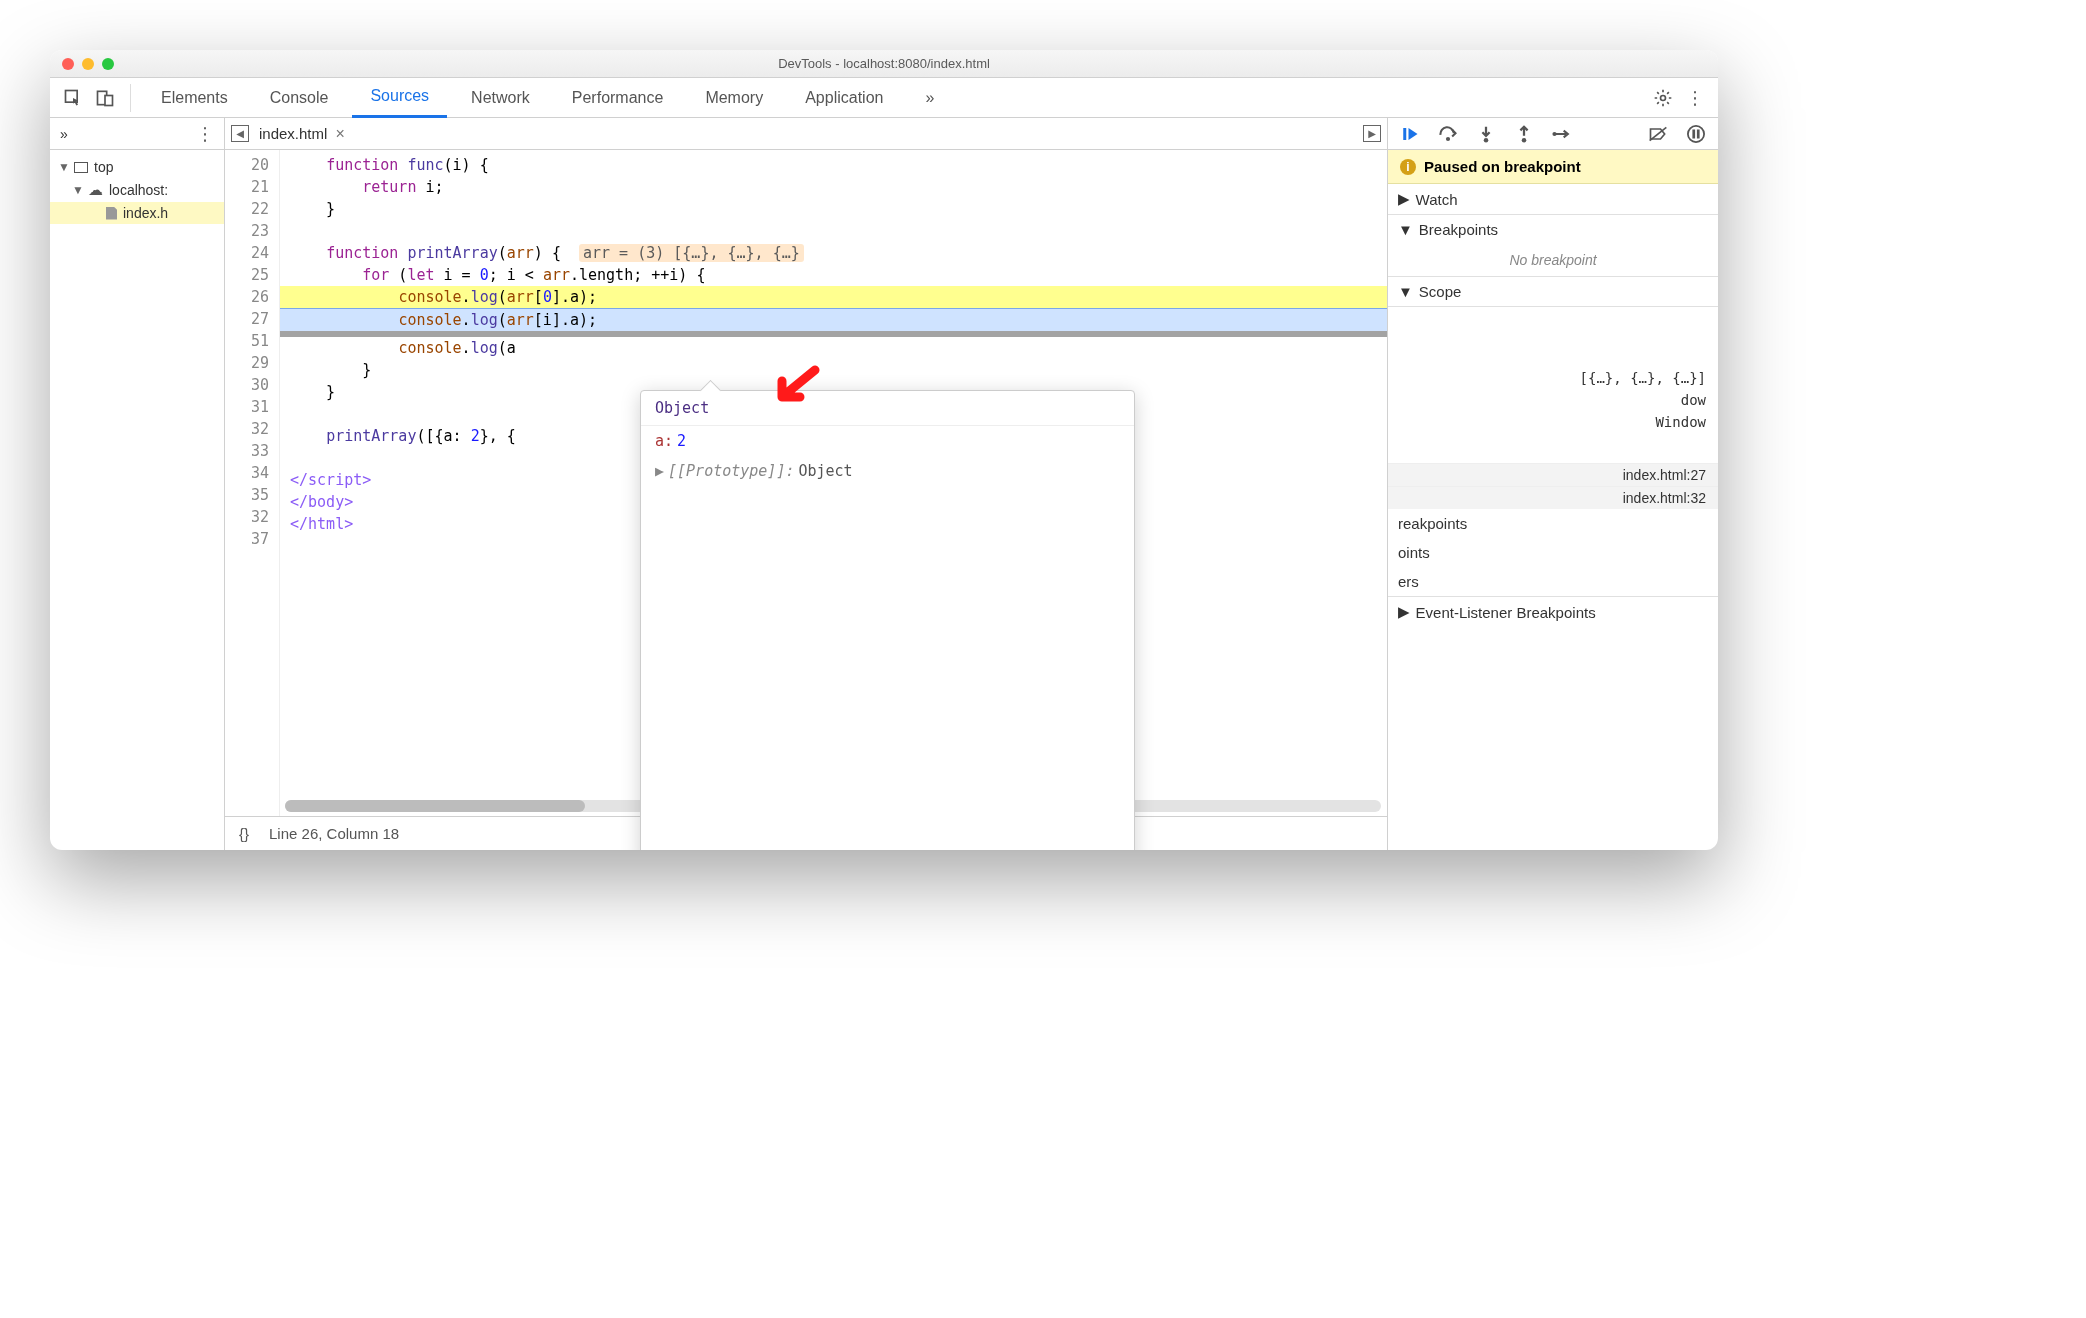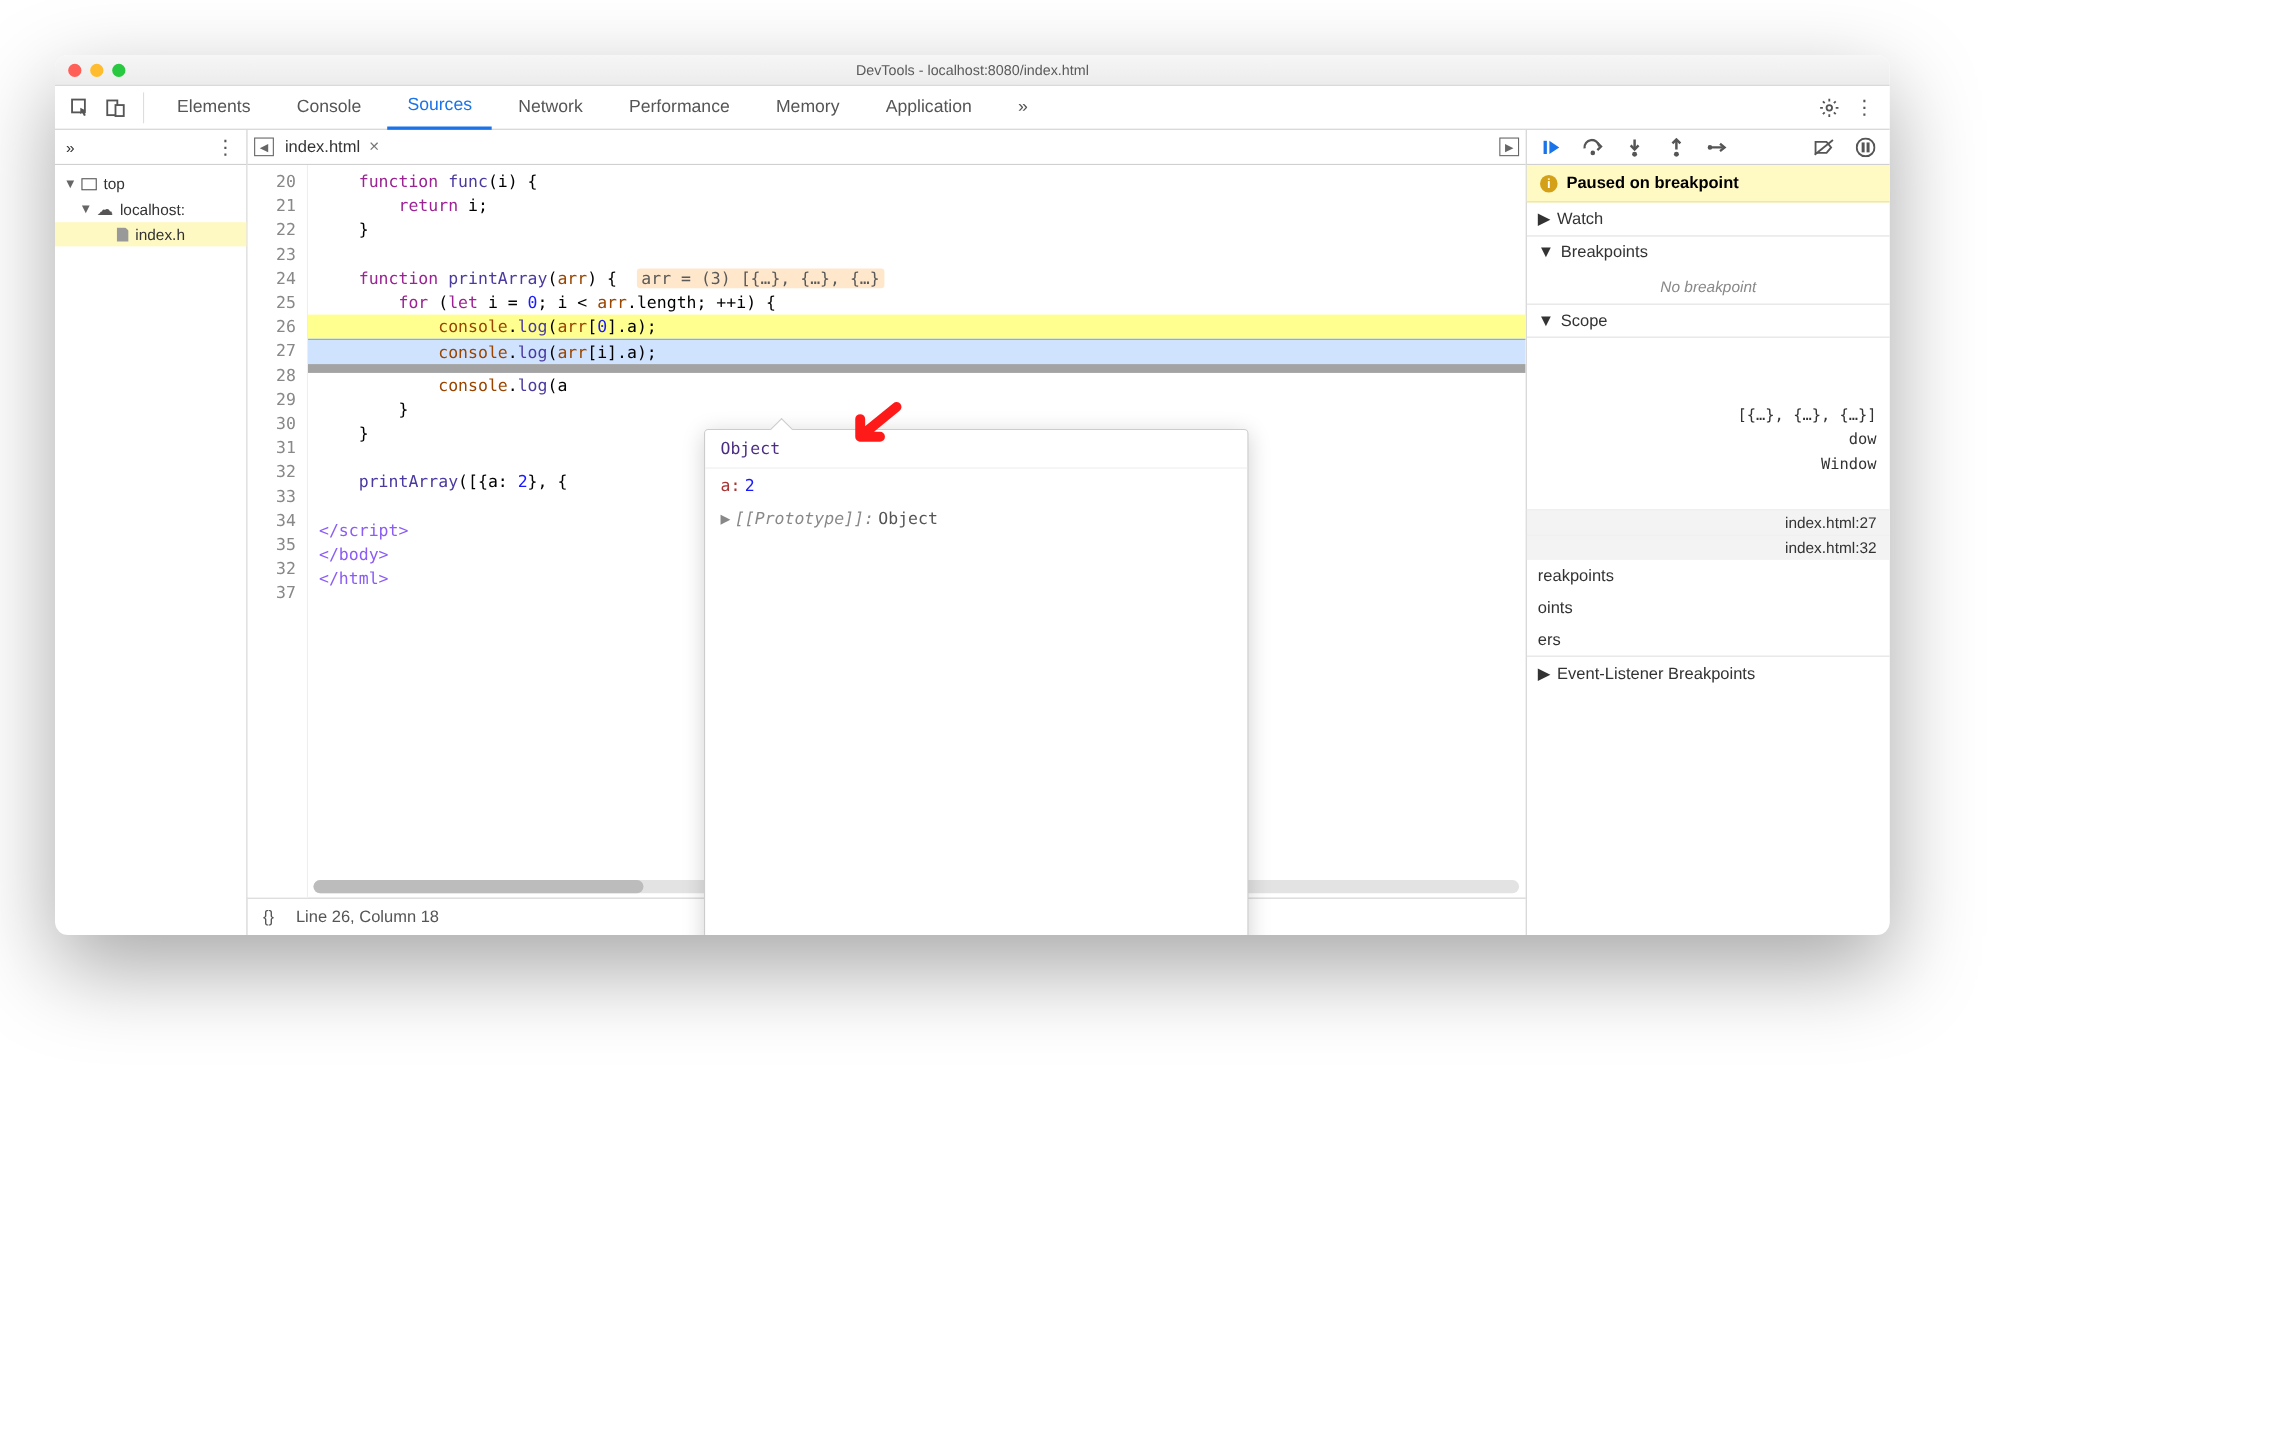--- a/index.html
+++ b/index.html
@@ -32,21 +32,21 @@
 .filetabs { height:32px; border-bottom:1px solid #d0d0d0; display:flex; align-items:center; padding:0 6px; gap:10px; }
 .nav-box { width:18px; height:17px; border:1.5px solid #666; display:flex; align-items:center; justify-content:center; font-size:10px; color:#666; }
 .filetab { display:flex; align-items:center; gap:8px; font-size:15px; color:#333; }
 .filetab .close { color:#777; font-size:16px; }
 .filetabs .spacer { flex:1; }
 .editor { flex:1; display:flex; font-family:Menlo,Consolas,monospace; font-size:15px; line-height:22px; overflow:hidden; position:relative; }
 .gutter { width:55px; background:#fff; color:#888; text-align:right; padding:4px 10px 4px 0; border-right:1px solid #eee; }
 .codearea { flex:1; padding:4px 0; white-space:pre; overflow-x:auto; position:relative; }
 .line { padding:0 10px; }
 .hl-yellow { background:#ffff8f; }
-.hl-blue { background:#cfe3ff; border-top:1px solid #7aa7e8; border-bottom:8px solid #a3a3a3; }
+.hl-blue { background:#cfe3ff; border-top:1px solid #7aa7e8; border-bottom:6px solid #a3a3a3; }
 .kw { color:#9b2393; }
 .fn { color:#4b3aa0; }
 .num { color:#1a1aff; }
 .prop { color:#994500; }
 .tag { color:#8b5cf6; }
 .inline-hint { background:#ffe7cc; border-radius:3px; padding:0 4px; color:#5a5a5a; }
 .scroll-hint { position:absolute; bottom:4px; left:60px; right:6px; height:12px; background:#e3e3e3; border-radius:6px; }
 .scroll-thumb { width:300px; height:100%; background:#bcbcbc; border-radius:6px; }
 .statusbar { height:34px; border-top:1px solid #d0d0d0; display:flex; align-items:center; padding:0 14px; gap:20px; font-size:15px; color:#555; }
 .rightpanel { width:330px; display:flex; flex-direction:column; }
@@ -155,21 +155,21 @@
       <div class="editor">
         <div class="gutter" id="gutter">
             <div>20</div>
             <div>21</div>
             <div>22</div>
             <div>23</div>
             <div>24</div>
             <div>25</div>
             <div>26</div>
             <div>27</div>
-            <div>28</div>
+            <div>51</div>
             <div>29</div>
             <div>30</div>
             <div>31</div>
             <div>32</div>
             <div>33</div>
             <div>34</div>
             <div>35</div>
             <div>32</div>
             <div>37</div>
           </div>

